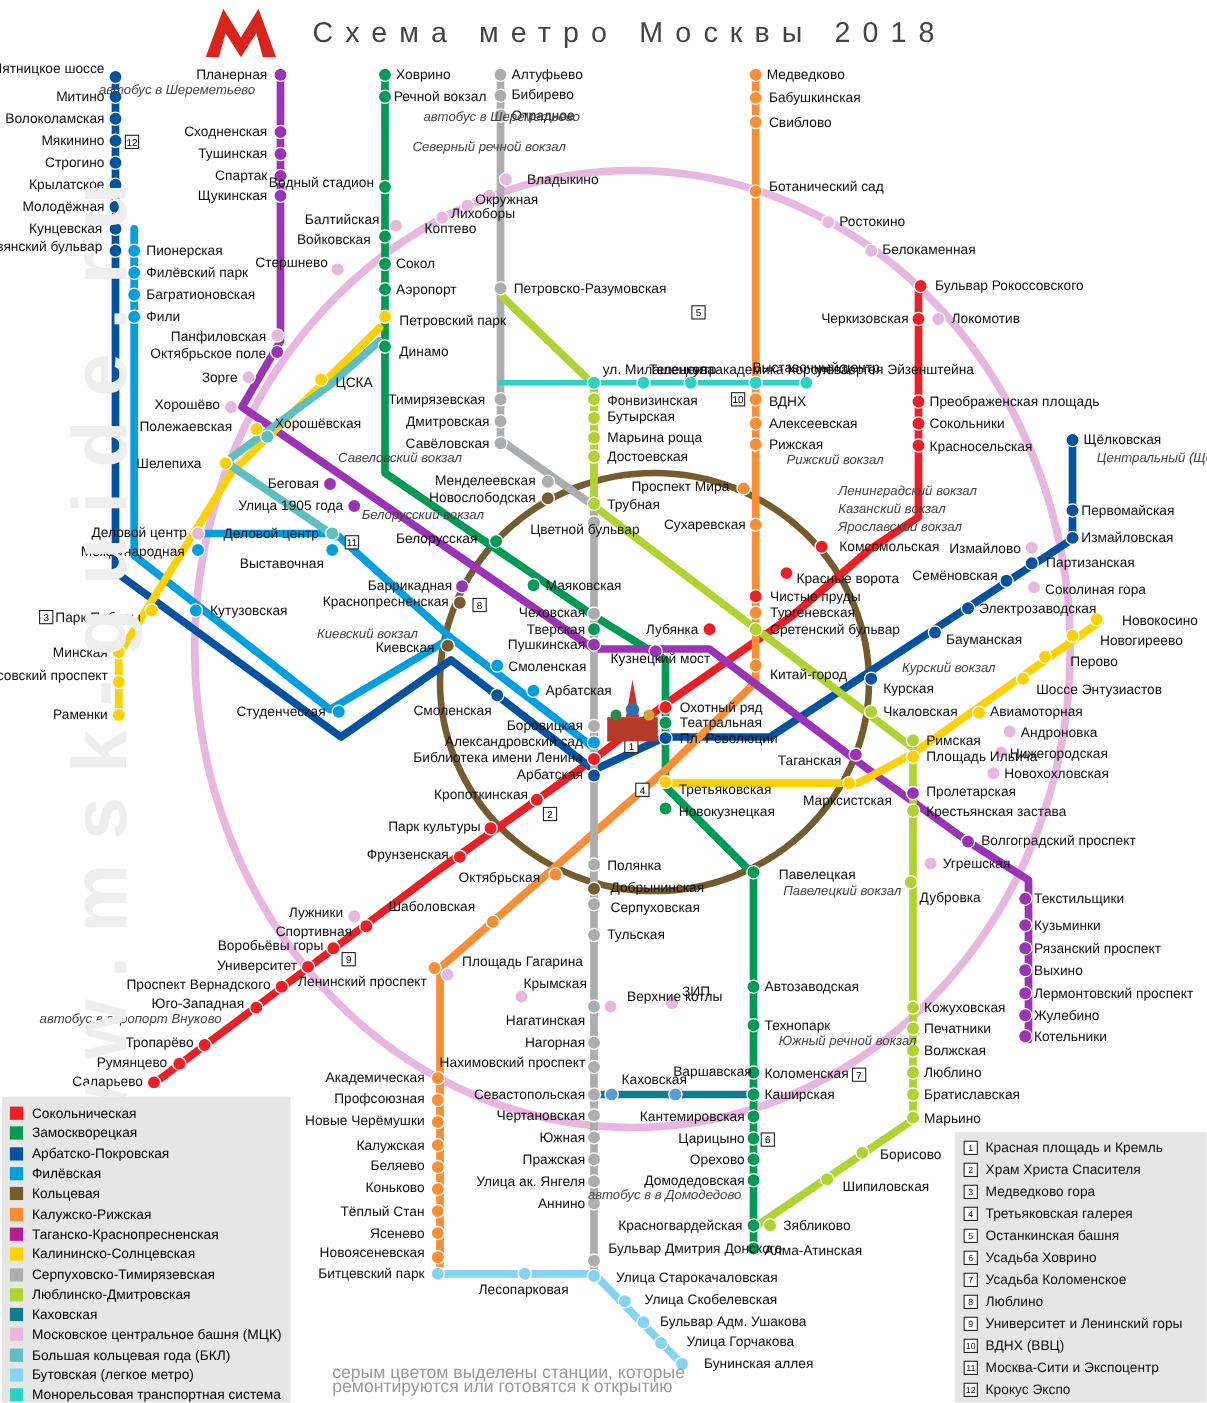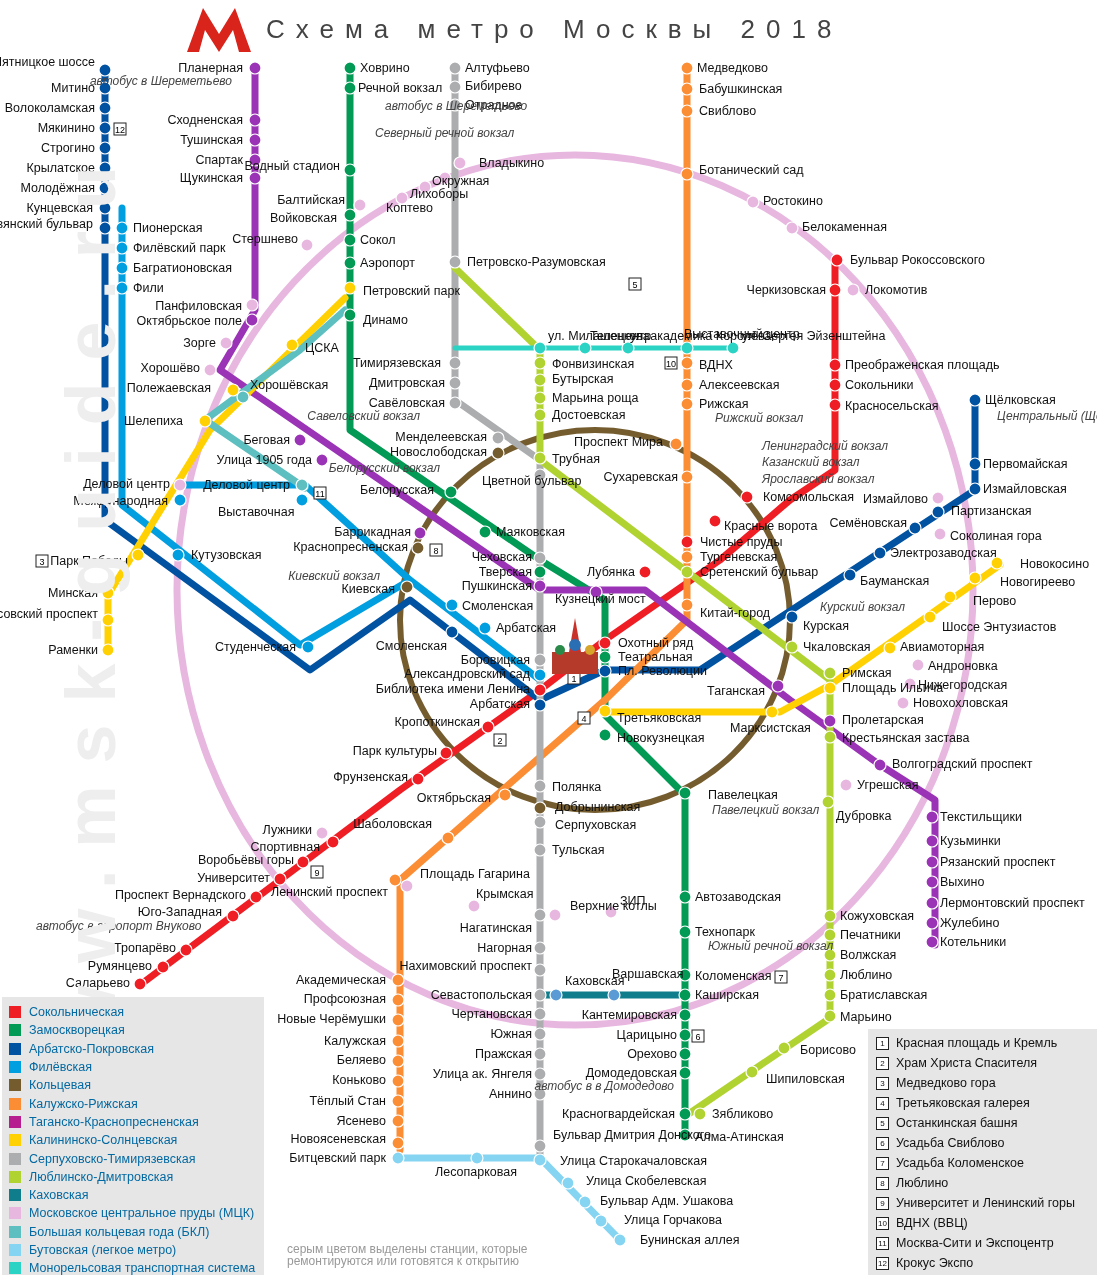--- a/index.html
+++ b/index.html
@@ -1,28 +1,28 @@
 <!DOCTYPE html>
 <html><head>
 <meta charset="utf-8">
 <style>
   html,body{margin:0;padding:0;background:#fff;}
   body{width:1097px;height:1275px;position:relative;overflow:hidden;font-family:"Liberation Sans",sans-serif;}
   #map{position:absolute;left:0;top:0;}
-  .title{position:absolute;left:266px;top:14px;font-size:26px;letter-spacing:11px;color:#444;font-family:"Liberation Sans",sans-serif;}
+  .title{position:absolute;left:284px;top:14px;font-size:26px;letter-spacing:11px;color:#444;font-family:"Liberation Sans",sans-serif;}
   .logo{position:absolute;left:187px;top:8px;width:64px;height:44px;}
   .lbl{font-family:"Liberation Sans",sans-serif;font-size:12.5px;fill:#111;}
   .ital{font-family:"Liberation Sans",sans-serif;font-size:12px;font-style:italic;fill:#444;}
   .legend{position:absolute;left:2px;top:997px;width:262px;height:278px;background:#e6e6e6;}
-  .legend .row{display:flex;align-items:center;height:18.3px;font-size:12.5px;color:#0369a1;padding-left:7px;}
+  .legend .row{display:flex;align-items:center;height:18.3px;font-size:12.5px;color:#000000;padding-left:7px;}
   .legend .sw{width:12px;height:12px;margin-right:8px;flex:none;}
   .sights{position:absolute;left:868px;top:1029px;width:229px;height:246px;background:#e6e6e6;}
   .sights .row{display:flex;align-items:center;height:20px;font-size:12.5px;color:#111;padding-left:8px;}
   .sights .num{display:inline-block;width:11px;height:11px;border:1px solid #222;font-size:8px;line-height:11px;text-align:center;margin-right:7px;flex:none;background:#fff;}
-  .note{position:absolute;left:287px;top:1243px;font-size:12px;color:#999;line-height:12px;}
+  .note{position:absolute;left:302px;top:1243px;font-size:16px;color:#999;line-height:12px;}
   .wm{position:absolute;font-size:70px;color:#eee;font-weight:bold;letter-spacing:22px;white-space:nowrap;}
 </style>
 </head>
 <body>
 
 <svg id="map" width="1097" height="1275">
 
   <g id="g-mck">
       <ellipse cx="575" cy="590" rx="398" ry="435" fill="none" stroke="#e8b7e0" stroke-width="7"></ellipse>
     </g>
@@ -594,21 +594,21 @@
     <div class="row">
       <span class="sw" style="background: rgb(177, 211, 50);"></span>
       <span>Люблинско-Дмитровская</span>
     </div>
     <div class="row">
       <span class="sw" style="background: rgb(15, 125, 140);"></span>
       <span>Каховская</span>
     </div>
     <div class="row">
       <span class="sw" style="background: rgb(232, 183, 224);"></span>
-      <span>Московское центральное пруды (МЦК)</span>
+      <span>Московское центральное башня (МЦК)</span>
     </div>
     <div class="row">
       <span class="sw" style="background: rgb(93, 191, 191);"></span>
       <span>Большая кольцевая года (БКЛ)</span>
     </div>
     <div class="row">
       <span class="sw" style="background: rgb(132, 212, 242);"></span>
       <span>Бутовская (легкое метро)</span>
     </div>
     <div class="row">
@@ -632,21 +632,21 @@
     <div class="row">
       <span class="num">4</span>
       <span>Третьяковская галерея</span>
     </div>
     <div class="row">
       <span class="num">5</span>
       <span>Останкинская башня</span>
     </div>
     <div class="row">
       <span class="num">6</span>
-      <span>Усадьба Свиблово</span>
+      <span>Усадьба Ховрино</span>
     </div>
     <div class="row">
       <span class="num">7</span>
       <span>Усадьба Коломенское</span>
     </div>
     <div class="row">
       <span class="num">8</span>
       <span>Люблино</span>
     </div>
     <div class="row">

